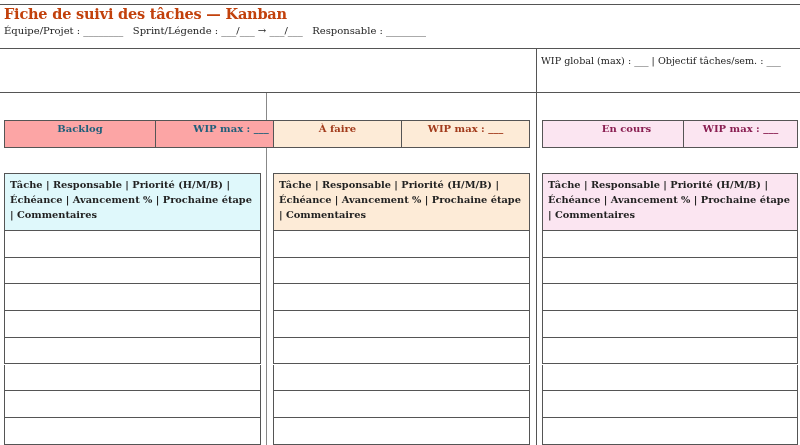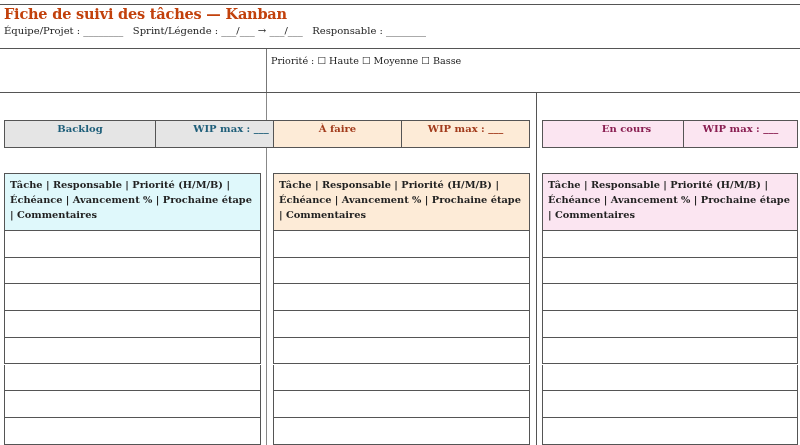--- a/index.html
+++ b/index.html
@@ -28,28 +28,28 @@
   .row { position:absolute; height:26.7px; box-sizing:border-box; border-left:1px solid #555; border-right:1px solid #555; border-bottom:1px solid #555; background:#fff; }
 </style>
 </head>
 <body>
 
 <div class="top-rule"></div>
 <div class="title">Fiche de suivi des tâches — Kanban</div>
 <div class="subtitle">Équipe/Projet : ________   Sprint/Légende : ___/___ → ___/___   Responsable : ________</div>
 
 <div class="info-row">
-  <div class="info-cell c2">Priorité : ☐ Haute  ☐ Moyenne  ☐ Basse</div>
+  <div class="info-cell c3">WIP global (max) : ___   |   Objectif tâches/sem. : ___</div>
 </div>
 
 <div class="col-divider d1"></div>
 <div class="col-divider d2"></div>
 
 <div id="lanes">
-    <div class="lane-head" style="left: 4px; width: 303px; background: #e5e5e5;">
+    <div class="lane-head" style="left: 4px; width: 303px; background: #fca5a5;">
       <div class="h-name" style="color: rgb(31, 95, 122);">Backlog</div>
       <div class="h-wip" style="color: rgb(31, 95, 122);">WIP max : ___</div>
     </div>
     <div class="table-head" style="left: 4px; width: 257px; background: rgb(223, 248, 251);">Tâche | Responsable | Priorité (H/M/B) | Échéance | Avancement % | Prochaine étape | Commentaires</div>
     <div class="row" style="left: 4px; width: 257px; top: 231px;"></div>
     <div class="row" style="left: 4px; width: 257px; top: 257.7px;"></div>
     <div class="row" style="left: 4px; width: 257px; top: 284.4px;"></div>
     <div class="row" style="left: 4px; width: 257px; top: 311.1px;"></div>
     <div class="row" style="left: 4px; width: 257px; top: 337.8px;"></div>
     <div class="row" style="left: 4px; width: 257px; top: 364.5px;"></div>

